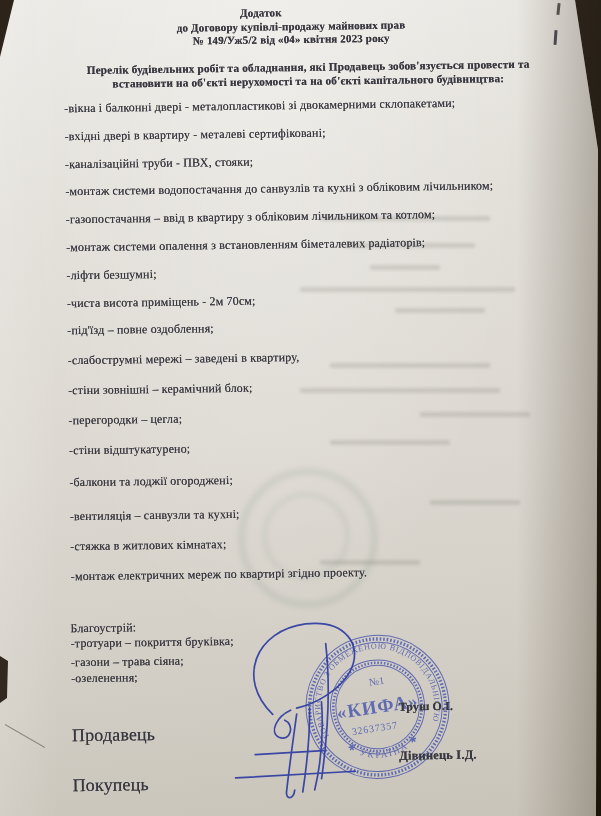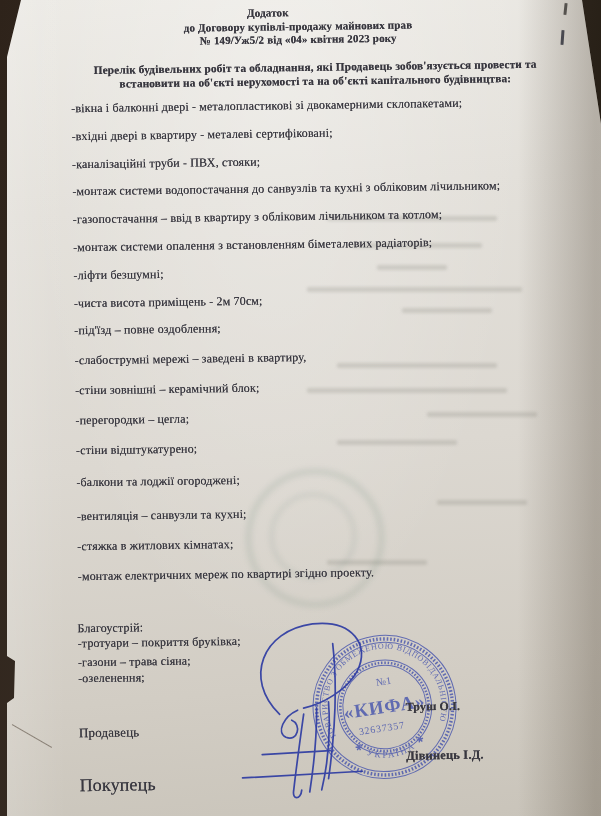--- a/index.html
+++ b/index.html
@@ -1,21 +1,21 @@
 <!DOCTYPE html>
 <html><head>
 <meta charset="utf-8">
 <style>
   html,body{margin:0;padding:0;}
   body{
     width:601px;height:816px;position:relative;overflow:hidden;
     background:linear-gradient(100deg,#2e231a 0%,#3e342c 55%,#191309 100%);
     font-family:"Liberation Serif","DejaVu Serif",serif;
   }
-  .photo{position:absolute;inset:0;margin-left:7px;}
+  .photo{position:absolute;inset:0;}
   
   .sheet{
     position:absolute;inset:0;
     clip-path:polygon(14px 0,575px 0,598px 150px,596px 816px,0 816px,0 703px,7px 698px,8px 661px,0 656px,0 57px);
     background:
       radial-gradient(ellipse at 45% 10%, rgba(255,255,255,.28), transparent 55%),
       linear-gradient(90deg, rgba(255,255,255,.14), transparent 10%, transparent 86%, rgba(70,58,42,.30) 99%),
       linear-gradient(175deg,#eceae5 0%,#e3e0da 25%,#dcd8d1 55%,#d2cdc4 82%,#c9c4ba 100%);
   }
   .content{position:absolute;inset:0;transform:rotate(-0.8deg);transform-origin:300px 380px;color:#38373f;}
@@ -30,21 +30,21 @@
   .li:nth-child(n+9){margin-bottom:17.5px;}
   .li:nth-child(13){margin-bottom:19.5px;}
   .li:nth-child(14){margin-bottom:21.5px;}
 
   .improve{position:absolute;left:67px;top:619px;font-size:12px;}
   .improve .t{line-height:12.5px;margin-bottom:2px;}
   .improve .i1{line-height:12.5px;margin-bottom:7px;}
   .improve .i2{line-height:12.5px;margin-bottom:3px;}
   .improve .i3{line-height:12.5px;}
 
-  .seller{position:absolute;left:67px;top:722px;font-size:13px;}
+  .seller{position:absolute;left:67px;top:722px;font-size:18px;}
   .buyer{position:absolute;left:67px;top:772px;font-size:18px;}
   .seller-name{position:absolute;left:394px;top:701px;font-size:12px;font-weight:bold;}
   .buyer-name{position:absolute;left:394px;top:750px;font-size:12.5px;font-weight:bold;}
 
   .stamp{position:absolute;left:298px;top:633px;width:150px;height:150px;transform:rotate(-8deg);opacity:.8;}
   .sig{position:absolute;left:226px;top:614px;width:140px;height:190px;opacity:.9;}
 
   
   .bl{position:absolute;background:rgba(112,110,102,.20);height:5px;border-radius:2px;filter:blur(1.6px);}
   .bleed-stamp{position:absolute;left:238px;top:468px;width:126px;height:126px;border:7px solid rgba(100,132,114,.13);border-radius:50%;filter:blur(2.5px);}

